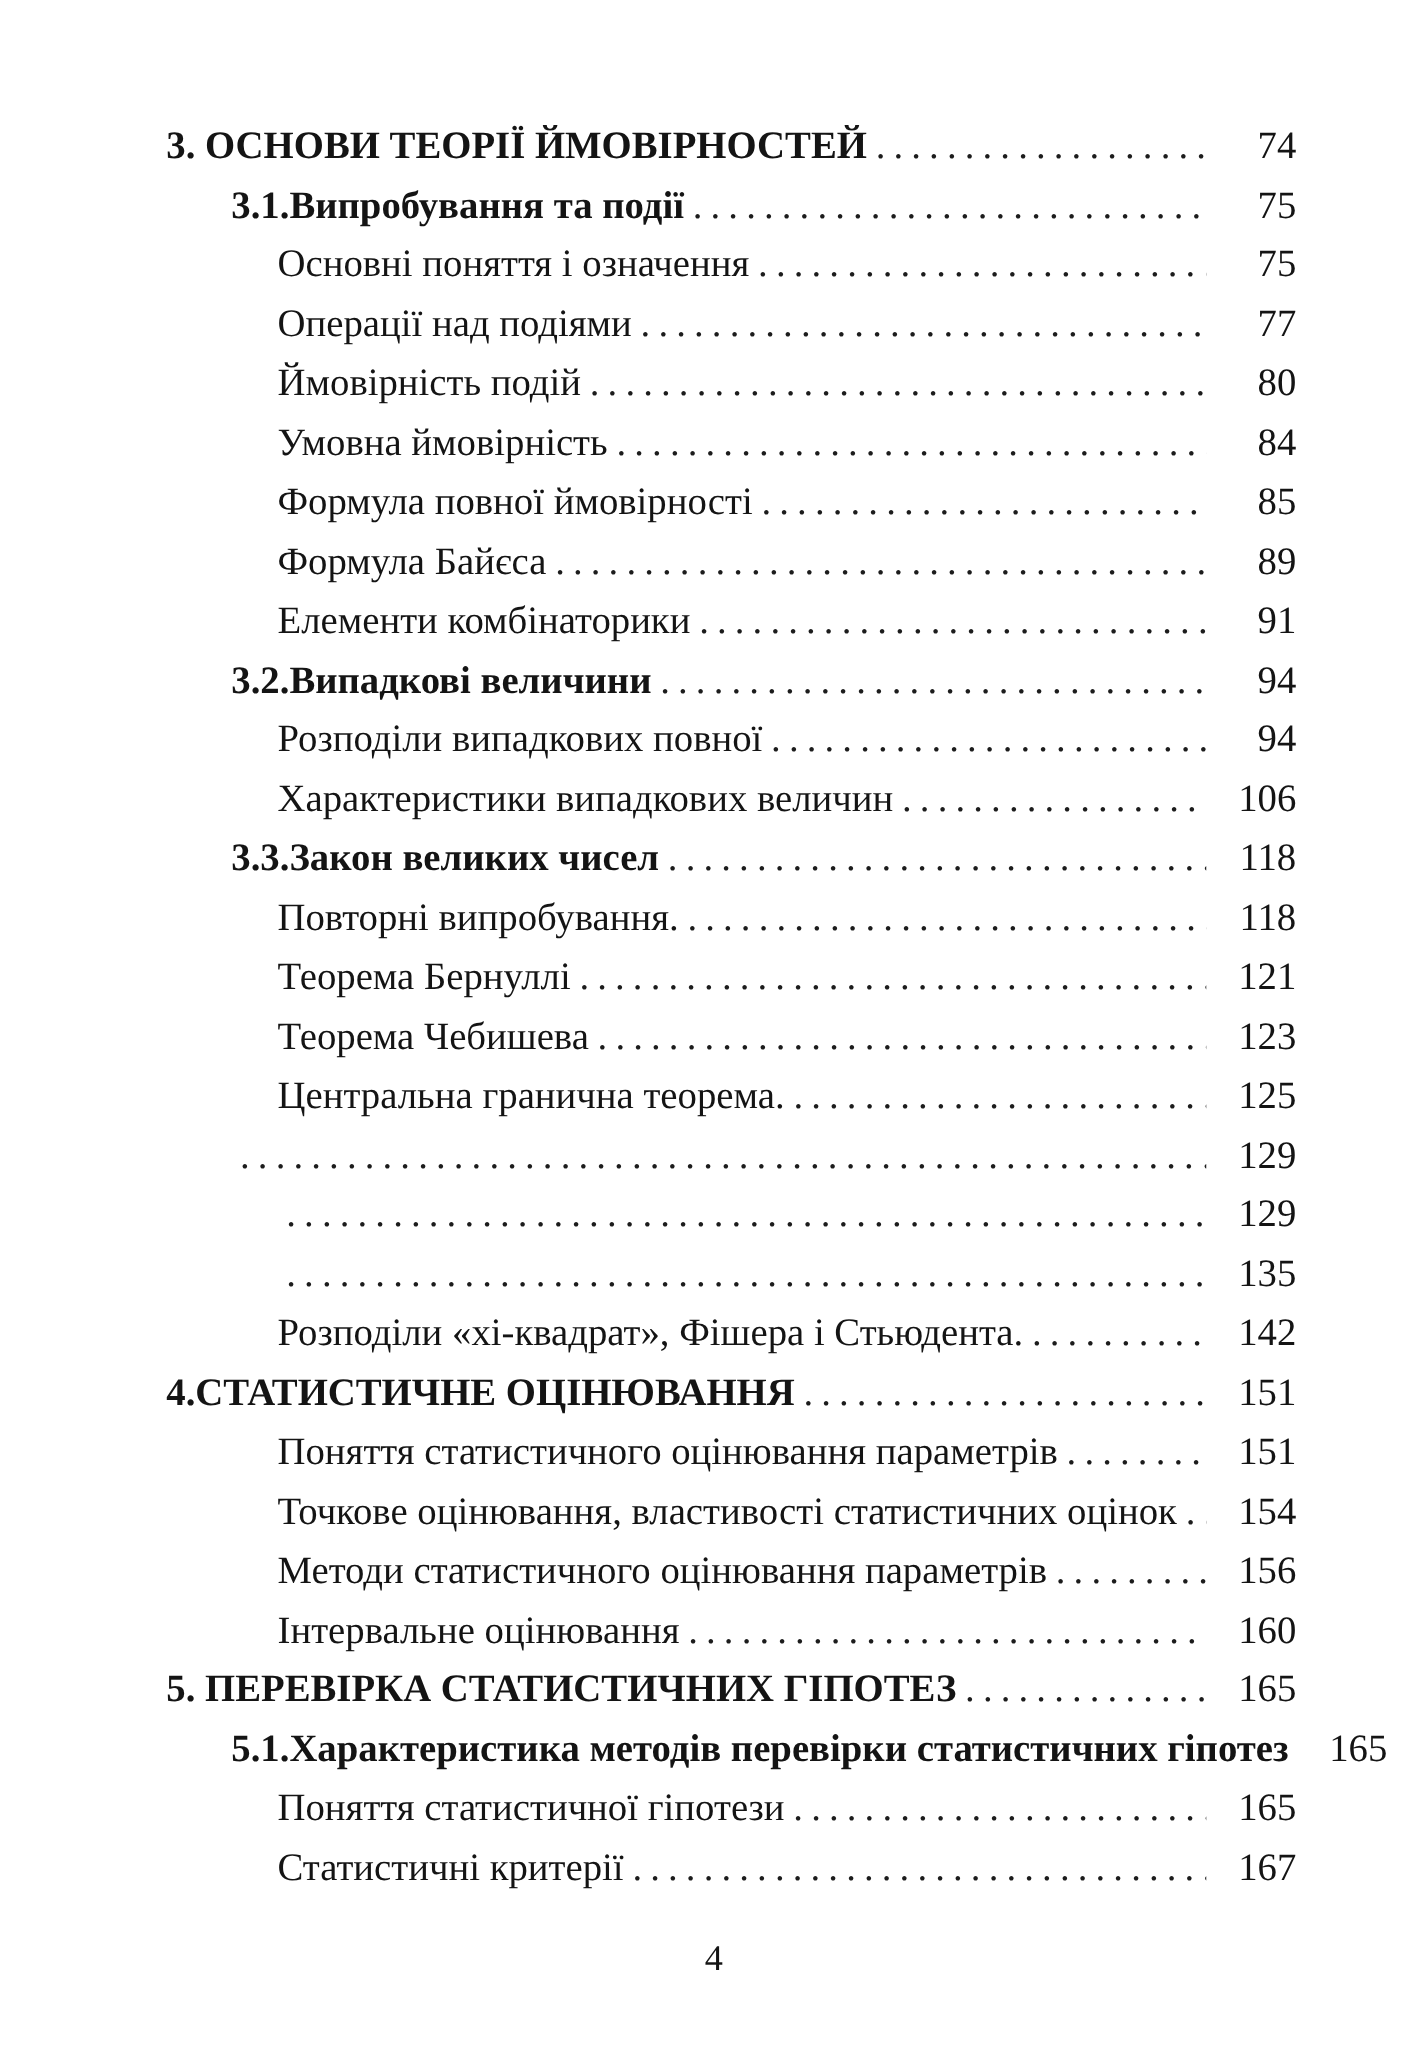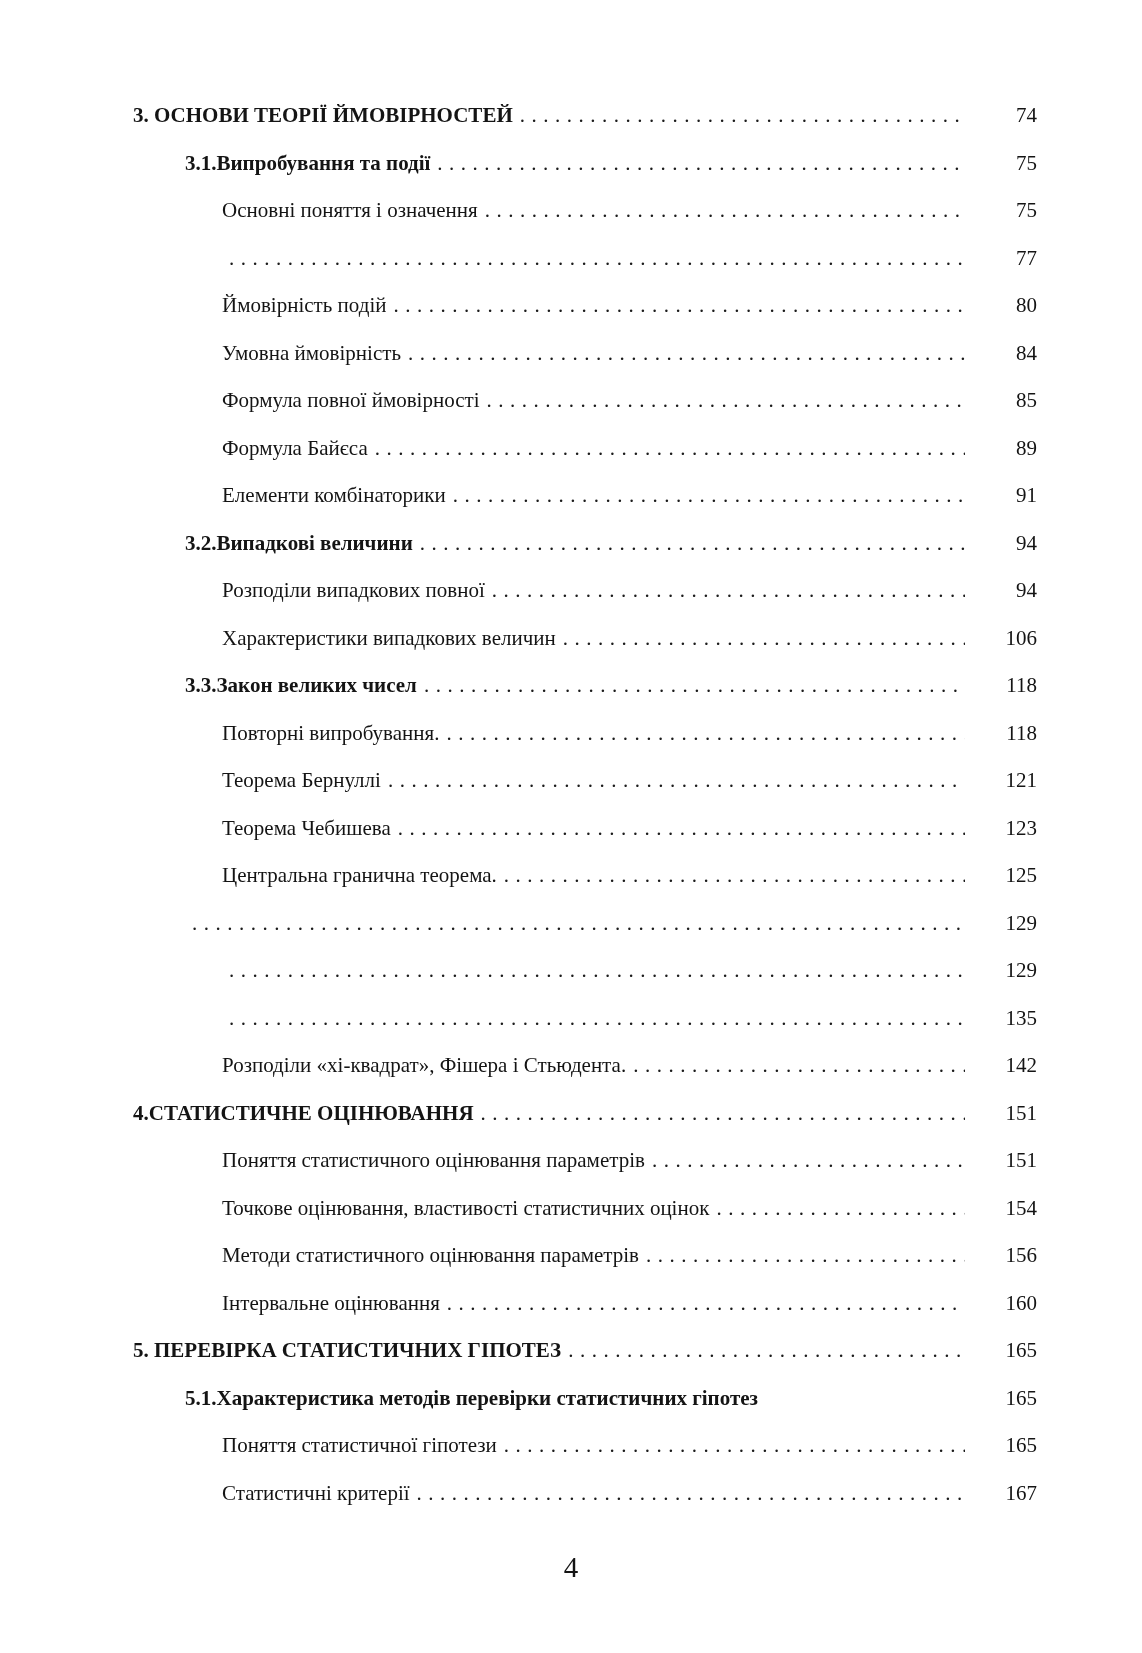--- a/index.html
+++ b/index.html
@@ -20,21 +20,21 @@
     position: absolute;
     top: 92px;
     left: 133px;
     right: 105px;
   }
   .row {
     display: flex;
     align-items: baseline;
     height: 47.5px;
     line-height: 47.5px;
-    font-size: 21px;
+    font-size: 31px;
     white-space: nowrap;
   }
   .row .label {
     flex: 0 0 auto;
   }
   .level-chapter .label { font-weight: bold; }
   .level-section { padding-left: 52px; align-items: flex-end; }
   .level-section .label { font-weight: bold; }
   .level-sub { padding-left: 89px; font-family: Liberation Serif, serif; }
   .leader {
@@ -81,20 +81,21 @@
         <span class="label">3.1.Випробування та події</span>
         <span class="leader"></span>
         <span class="pagenum">75</span>
       </div>
       <div class="row level-sub">
         <span class="label">Основні поняття і означення</span>
         <span class="leader"></span>
         <span class="pagenum">75</span>
       </div>
       <div class="row level-sub">
+        <span class="label">Операції над подіями</span>
         <span class="leader"></span>
         <span class="pagenum">77</span>
       </div>
       <div class="row level-sub">
         <span class="label">Ймовірність подій</span>
         <span class="leader"></span>
         <span class="pagenum">80</span>
       </div>
       <div class="row level-sub">
         <span class="label">Умовна ймовірність</span>

